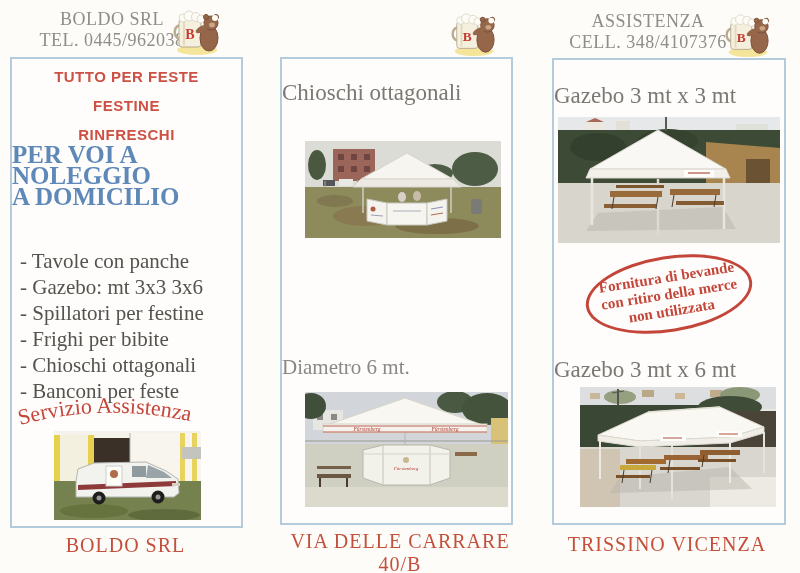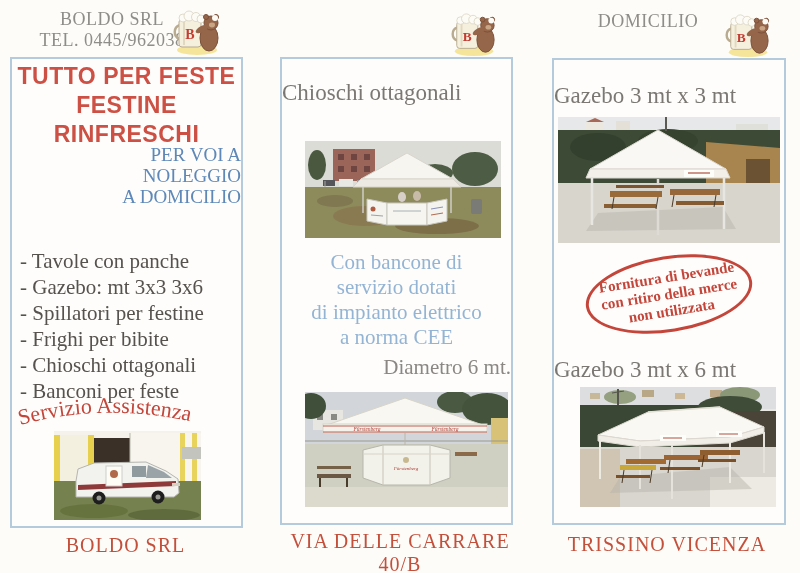--- a/index.html
+++ b/index.html
@@ -3,27 +3,27 @@
 <meta charset="utf-8">
 <style>
   html,body{margin:0;padding:0;background:#e8e8e8;}
   .page{position:relative;width:800px;height:573px;background:#fdfcf8;overflow:hidden;
         font-family:"Liberation Serif",serif;}
   .abs{position:absolute;}
   .panel{position:absolute;top:0;width:266px;height:573px;}
   .hdr{position:absolute;text-align:center;color:#8f8d89;font-size:18px;line-height:21px;letter-spacing:.5px;}
   .box{position:absolute;border:2px solid #b3cbdb;background:#fefdfb;}
   .red-title{position:absolute;left:0;right:0;text-align:center;font-family:"Liberation Sans",sans-serif;
-             font-weight:bold;color:#cd5044;font-size:23px;line-height:29px;letter-spacing:.5px;}
-  .blue-sub{position:absolute;left:0;right:0;text-align:right;font-weight:normal;color:#5d88b8;
-            font-size:19px;line-height:21px;}
+             font-weight:bold;color:#cd5044;font-size:15px;line-height:29px;letter-spacing:.5px;}
+  .blue-sub{position:absolute;left:0;right:0;text-align:left;font-weight:bold;color:#5d88b8;
+            font-size:25px;line-height:21px;}
   .list{position:absolute;left:8px;color:#56524e;font-size:21px;line-height:26px;white-space:nowrap;}
   .gray-title{position:absolute;left:0;right:0;text-align:left;color:#7b7874;font-size:23px;}
   .lblue{position:absolute;left:0;right:0;text-align:center;color:#93b4d4;font-size:21px;line-height:25px;}
-  .gray-note{position:absolute;left:0;right:0;text-align:right;color:#8a8784;font-size:21px;}
+  .gray-note{position:absolute;left:0;right:0;text-align:left;color:#8a8784;font-size:21px;}
   .footer{position:absolute;text-align:center;color:#c4503c;font-size:20px;letter-spacing:1px;}
   .stamp{position:absolute;border:3px solid #c4463a;border-radius:50%;transform:rotate(-9deg);
          display:flex;flex-direction:column;justify-content:center;text-align:center;
          color:#c4463a;font-weight:bold;font-size:15px;line-height:17px;}
   svg{display:block;}
   .photo{position:absolute;}
 </style>
 </head>
 <body>
 
@@ -179,26 +179,20 @@
           <polygon points="122,62 142,58 142,80 122,84" fill="#f4f3ee" stroke="#c8c6be"></polygon>
           <circle cx="68" cy="68" r="2.5" fill="#b05a40"></circle>
           <line x1="66" y1="74" x2="78" y2="75" stroke="#9aa2aa"></line>
           <line x1="88" y1="70" x2="116" y2="70" stroke="#a8b0b8"></line>
           <line x1="126" y1="68" x2="138" y2="66" stroke="#8890b8"></line>
           <line x1="126" y1="74" x2="138" y2="72" stroke="#b06a50"></line>
         </g>
         <rect x="166" y="58" width="11" height="15" rx="2" fill="#7a7a76"></rect>
       </svg>
 
-      <div class="lblue" style="top:191px">
-        <div>Con bancone di</div>
-        <div>servizio dotati</div>
-        <div>di impianto elettrico</div>
-        <div>a norma CEE</div>
-      </div>
       <div class="gray-note" style="top:296px">Diametro 6 mt.</div>
 
       <svg class="photo" style="left:23px;top:333px" width="203" height="115" viewBox="0 0 203 115">
         <rect x="0" y="0" width="203" height="115" fill="#d2d6da"></rect>
         <g>
           <rect x="8" y="18" width="30" height="20" fill="#e8e6e0"></rect>
           <rect x="12" y="22" width="6" height="6" fill="#8a8a84"></rect>
             <rect x="26" y="22" width="6" height="6" fill="#8a8a84"></rect>
           <ellipse cx="6" cy="14" rx="15" ry="13" fill="#3f4f3a"></ellipse>
           <ellipse cx="150" cy="10" rx="18" ry="11" fill="#4a5a42"></ellipse>
@@ -234,21 +228,22 @@
         <rect x="150" y="60" width="22" height="4" fill="#8a6a48"></rect>
       </svg>
     </div>
 
     <div class="footer" style="left:0;top:530px;width:266px">VIA DELLE CARRARE 40/B</div>
   </section>
 
   <section class="panel" style="left:534px">
 
     <div class="hdr" style="left:24px;top:11px;width:180px">
-      <div>DOMICILIO</div>
+      <div>ASSISTENZA</div>
+      <div>CELL. 348/4107376</div>
     </div>
 
     <svg class="abs" style="left:189px;top:12px" width="50" height="46" viewBox="0 0 52 48">
       <ellipse cx="26" cy="42" rx="20" ry="5" fill="#f2e08a" opacity="0.85"></ellipse>
       <path d="M9,17 C2,19 2,29 9,31" fill="none" stroke="#b8ab90" stroke-width="2.5"></path>
       <rect x="8" y="11" width="22" height="28" rx="3" fill="#f5efdd" stroke="#b8ab90"></rect>
       <line x1="13" y1="13" x2="13" y2="37" stroke="#e2d8c0" stroke-width="2"></line>
       <circle cx="12" cy="10" r="4" fill="#fcfbf5" stroke="#d8d2c0" stroke-width=".8"></circle>
       <circle cx="18" cy="8" r="5" fill="#fcfbf5" stroke="#d8d2c0" stroke-width=".8"></circle>
       <circle cx="25" cy="9" r="4.5" fill="#fcfbf5" stroke="#d8d2c0" stroke-width=".8"></circle>

